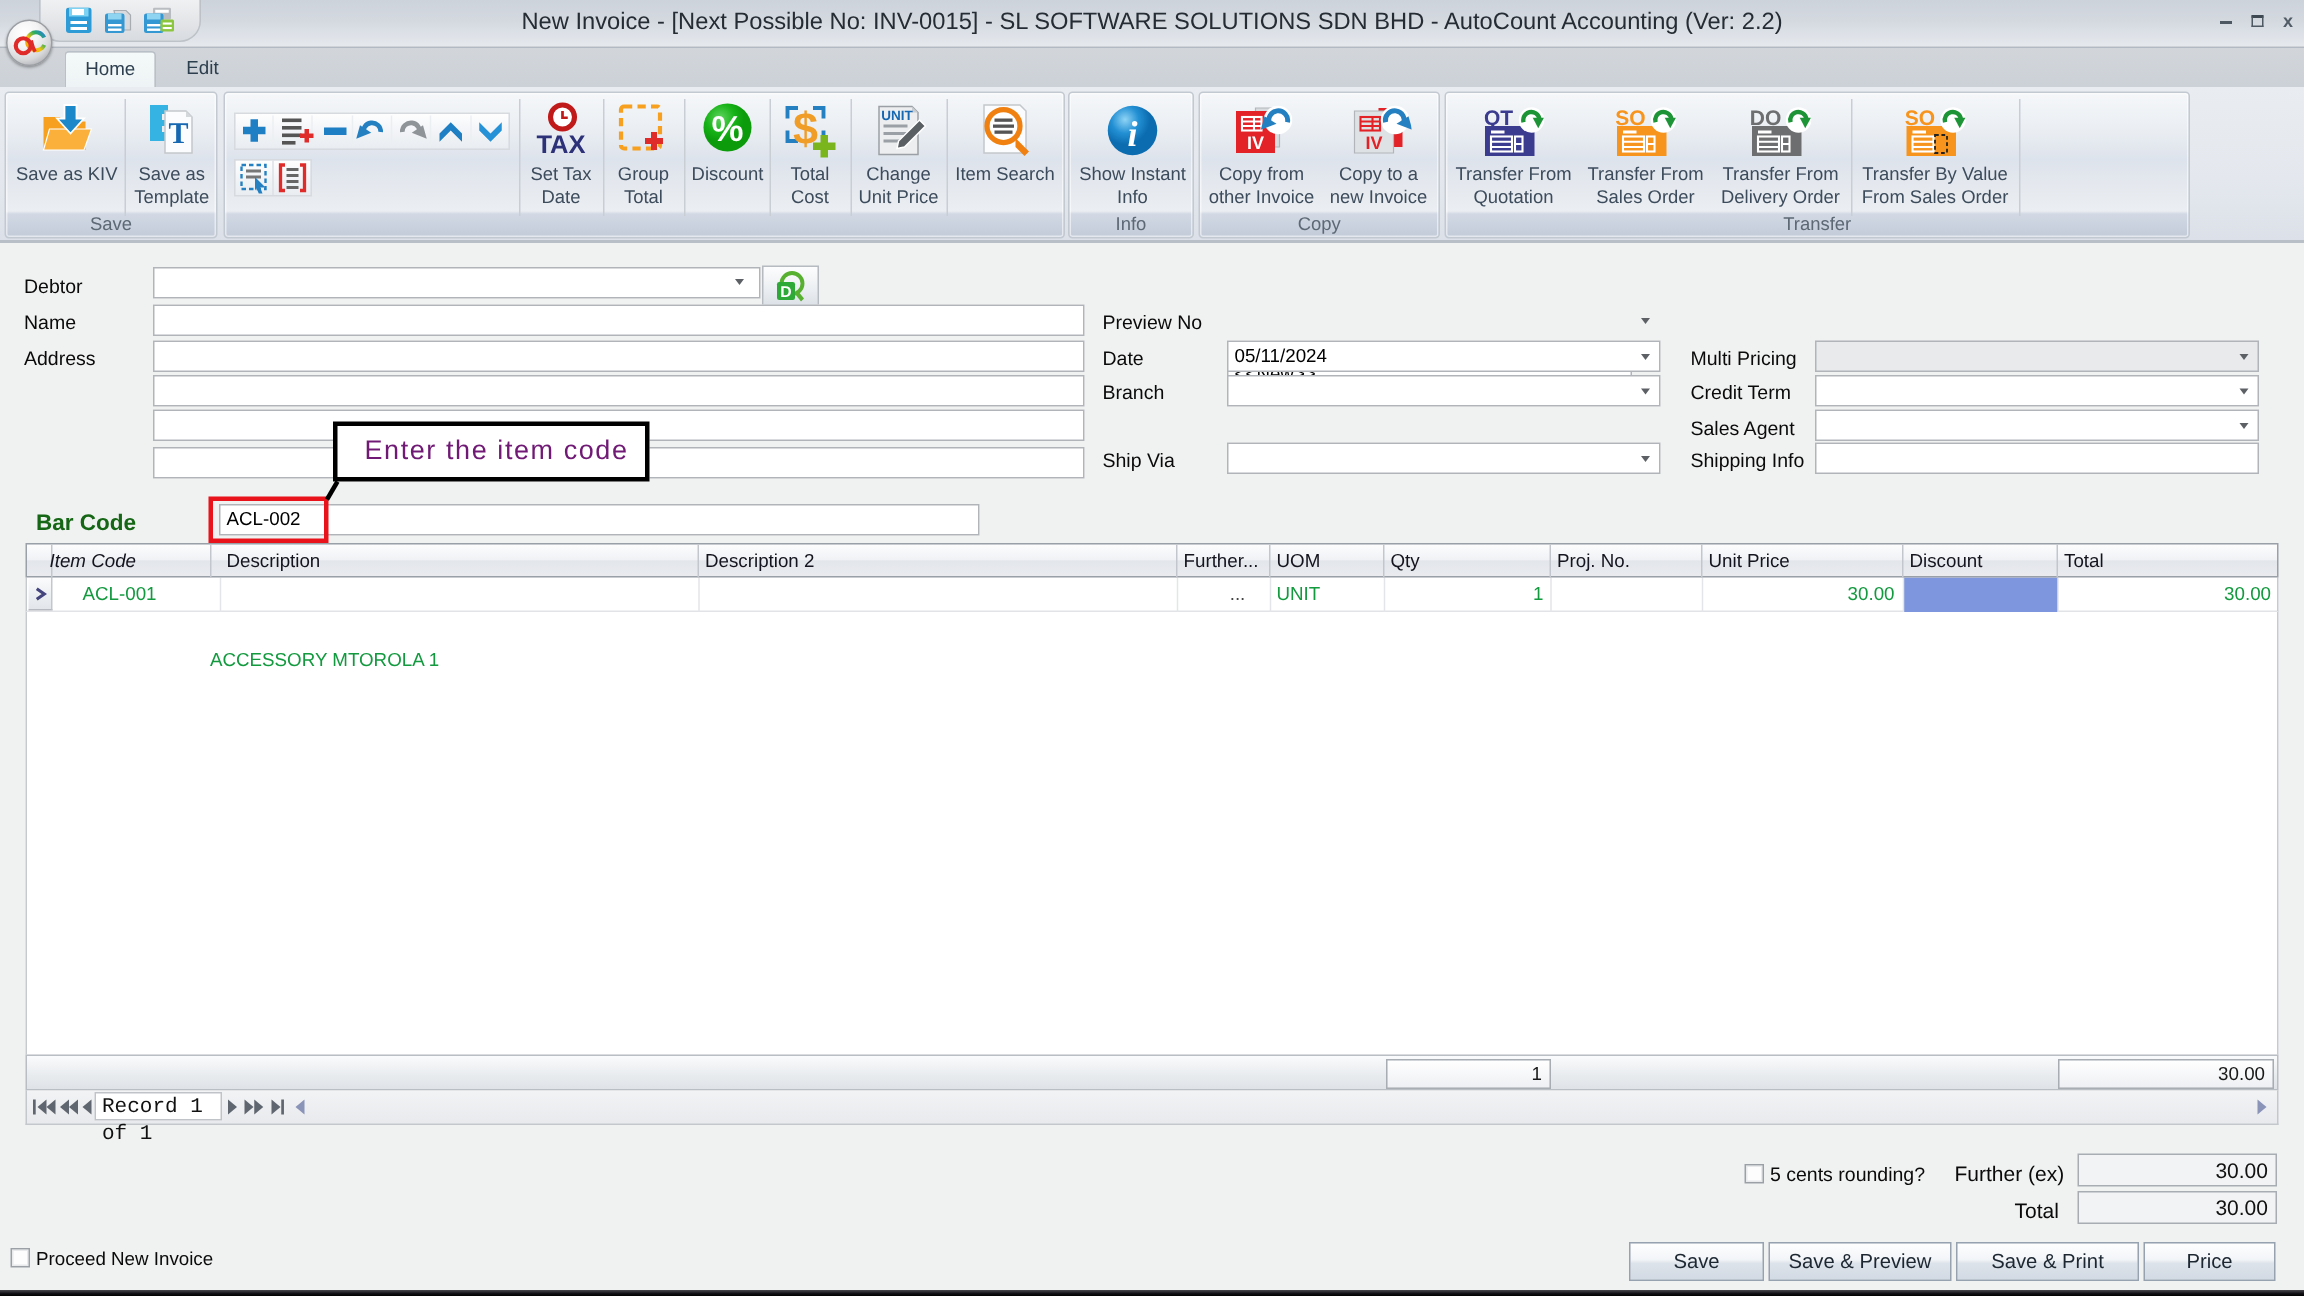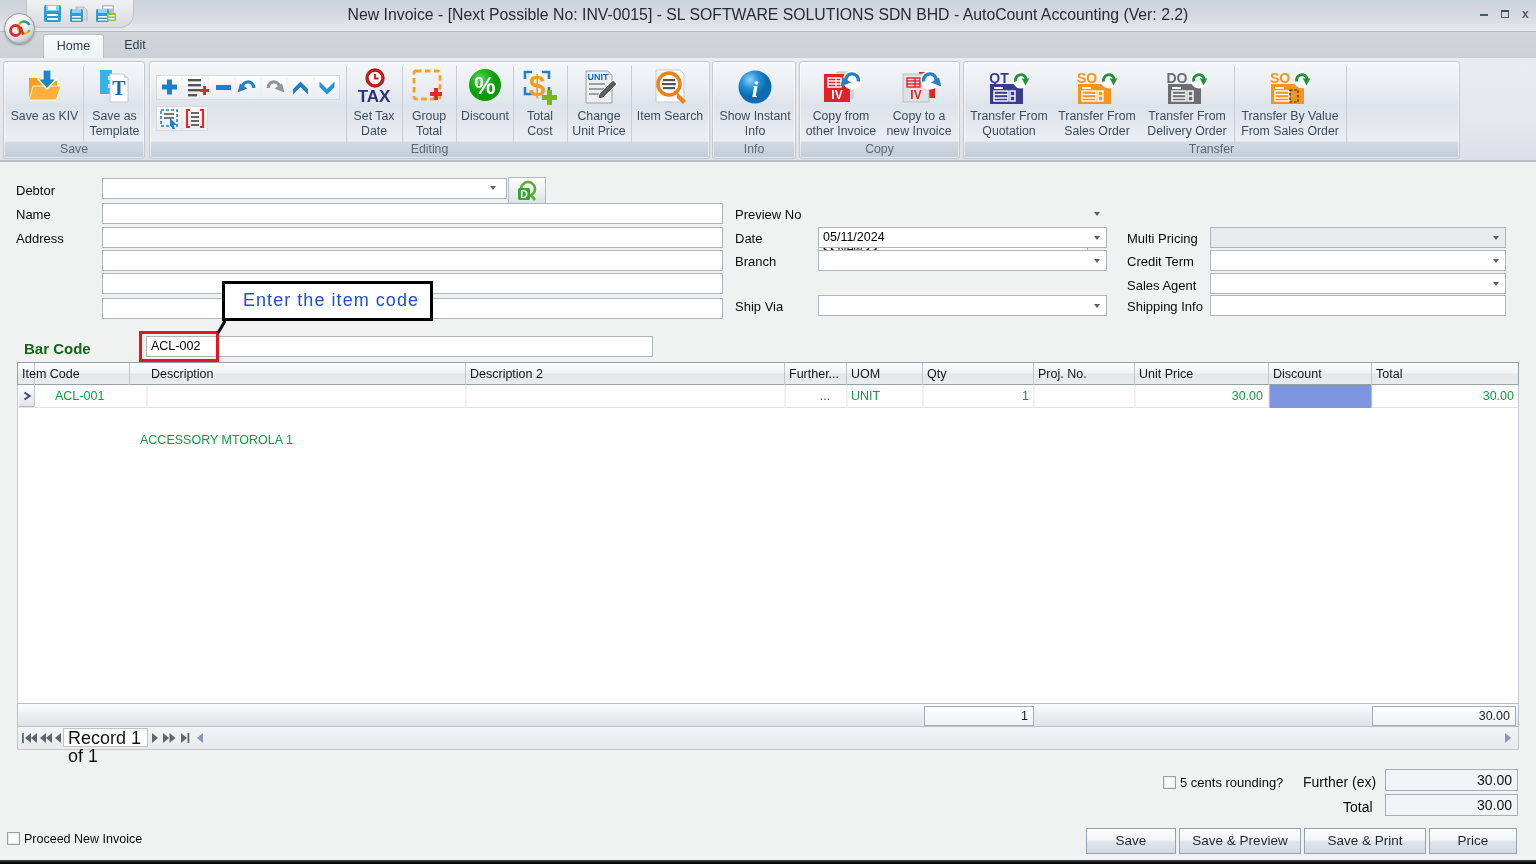--- a/index.html
+++ b/index.html
@@ -233,21 +233,20 @@
     <svg class="ric" width="40" height="38" viewBox="0 0 40 38">
       <path d="M6 2 L30 2 L34 6 L34 34 L6 34 Z" fill="#fbfcfd" stroke="#c4c8cc" stroke-width="1"></path>
       <circle cx="19" cy="16" r="11" fill="#fff" stroke="#f08010" stroke-width="3.5"></circle>
       <rect x="13" y="11" width="12" height="2.2" fill="#555"></rect>
         <rect x="12" y="15" width="14" height="2.2" fill="#555"></rect>
         <rect x="13" y="19" width="12" height="2.2" fill="#555"></rect>
       <path d="M27 24 L31 28 L36 33 L33 36 L27 30 Z" fill="#f08010"></path>
     </svg>
     Item Search
   </div>
-  <div class="rlabel">Editing</div>
 </div>
 
 <div class="rgroup" style="left:712px;width:84px;">
   <div class="rbtn" style="left:3px;width:78px;">
     <svg class="ric" width="38" height="38" viewBox="0 0 38 38">
       <defs>
           <radialGradient id="blu" cx="0.35" cy="0.28">
             <stop offset="0" stop-color="#8fd4f5"></stop>
             <stop offset="0.55" stop-color="#2390d4"></stop>
             <stop offset="1" stop-color="#0c6cb0"></stop>
@@ -418,21 +417,21 @@
 <div class="fld" style="left:1210px;top:273px;width:296px;"></div>
 <div class="ddarr" style="left:1493px;top:282px;"></div>
 <div class="lbl" style="left:1127px;top:299px;">Shipping Info</div>
 <div class="fld" style="left:1210px;top:295px;width:296px;"></div>
 
 <div class="lbl" style="left:24px;top:340px;font-size:15px;font-weight:bold;color:#156615;">Bar Code</div>
 <div class="fld" style="left:146px;top:336px;width:507px;">ACL-002</div>
 <div class="abs" style="left:139px;top:331px;width:80px;height:31px;border:3px solid #e8131b;"></div>
 
 <div class="abs" style="left:222px;top:281px;width:211px;height:40px;background:#fff;border:3px solid #000;"></div>
-<div class="abs" style="left:243px;top:290px;font-size:18px;color:#1d4ed8;letter-spacing:1.05px;">Enter the item code</div>
+<div class="abs" style="left:243px;top:290px;font-size:18px;color:#701a75;letter-spacing:1.05px;">Enter the item code</div>
 <svg class="abs" style="left:214px;top:318px;" width="20" height="20" viewBox="0 0 20 20">
   <path d="M11 3 L4 15" stroke="#000" stroke-width="3" fill="none"></path>
 </svg>
 
 <div id="grid-body"></div>
 <div id="grid-row">
   <div class="abs" style="left:1px;top:0;width:16px;height:22px;background:linear-gradient(180deg,#fcfcfd,#eceff2 55%,#e2e5ea);border-right:1px solid #c3c7cd;border-bottom:1px solid #b6bac0;color:#3c3c66;"><svg width="16" height="22" viewBox="0 0 16 22">
         <path d="M5.5 7.5 L10.5 11 L5.5 14.5" fill="none" stroke="#45457e" stroke-width="2.1"></path>
       </svg></div>
   <div class="gcell" style="left:37px;">ACL-001</div>
@@ -452,21 +451,21 @@
         <line x1="905" y1="0" x2="905" y2="23"></line>
         <line x1="1016" y1="0" x2="1016" y2="23"></line>
         <line x1="1117" y1="0" x2="1117" y2="23"></line>
         <line x1="1251" y1="0" x2="1251" y2="23"></line>
         <line x1="1354" y1="0" x2="1354" y2="23"></line>
     </g>
   </svg>
 </div>
 <div id="grid-head">
   <div class="gh" style="left:0;width:17px;"></div>
-  <div class="gh" style="left:0;width:112px;">Item Code</div>
+  <div class="gh" style="left:11px;width:112px;font-style:italic;">Item Code</div>
   <div class="gh" style="left:129px;width:319px;">Description</div>
   <div class="gh" style="left:448px;width:319px;">Description 2</div>
   <div class="gh" style="left:767px;width:62px;">Further...</div>
   <div class="gh" style="left:829px;width:76px;">UOM</div>
   <div class="gh" style="left:905px;width:111px;">Qty</div>
   <div class="gh" style="left:1016px;width:101px;">Proj. No.</div>
   <div class="gh" style="left:1117px;width:134px;">Unit Price</div>
   <div class="gh" style="left:1251px;width:103px;">Discount</div>
   <div class="gh" style="left:1354px;width:145px;border-right:none;">Total</div>
 </div>
@@ -478,21 +477,21 @@
   <svg class="abs" style="left:3px;top:4px;" width="56" height="14" viewBox="0 0 56 14">
     <g fill="#60666f">
       <rect x="1" y="2" width="1.8" height="10"></rect>
       <path d="M10 2 L4 7 L10 12 Z"></path>
         <path d="M16 2 L10 7 L16 12 Z"></path>
       <path d="M25 2 L19 7 L25 12 Z"></path>
         <path d="M31 2 L25 7 L31 12 Z"></path>
       <path d="M40 2 L34 7 L40 12 Z"></path>
     </g>
   </svg>
-  <div class="abs" style="left:45px;top:1px;width:85px;height:19px;background:#fff;border:1px solid #c0c4c9;font-size:18px;line-height:18px;padding-left:4px;color:#111;">Record 1 of 1</div>
+  <div class="abs" style="left:45px;top:1px;width:85px;height:19px;background:#fff;border:1px solid #c0c4c9;font-size:14px;line-height:18px;padding-left:4px;color:#111;font-family:Liberation Mono, monospace;">Record 1 of 1</div>
   <svg class="abs" style="left:132px;top:4px;" width="50" height="14" viewBox="0 0 50 14">
     <g fill="#60666f">
       <path d="M2 2 L8 7 L2 12 Z"></path>
       <path d="M13 2 L19 7 L13 12 Z"></path>
         <path d="M19.5 2 L25.5 7 L19.5 12 Z"></path>
       <path d="M31 2 L37 7 L31 12 Z"></path>
         <rect x="37.5" y="2" width="1.8" height="10"></rect>
     </g>
   </svg>
   <div class="abs" style="left:179px;top:6px;width:0;height:0;border-top:5px solid transparent;border-bottom:5px solid transparent;border-right:6px solid #8a93b8;"></div>

